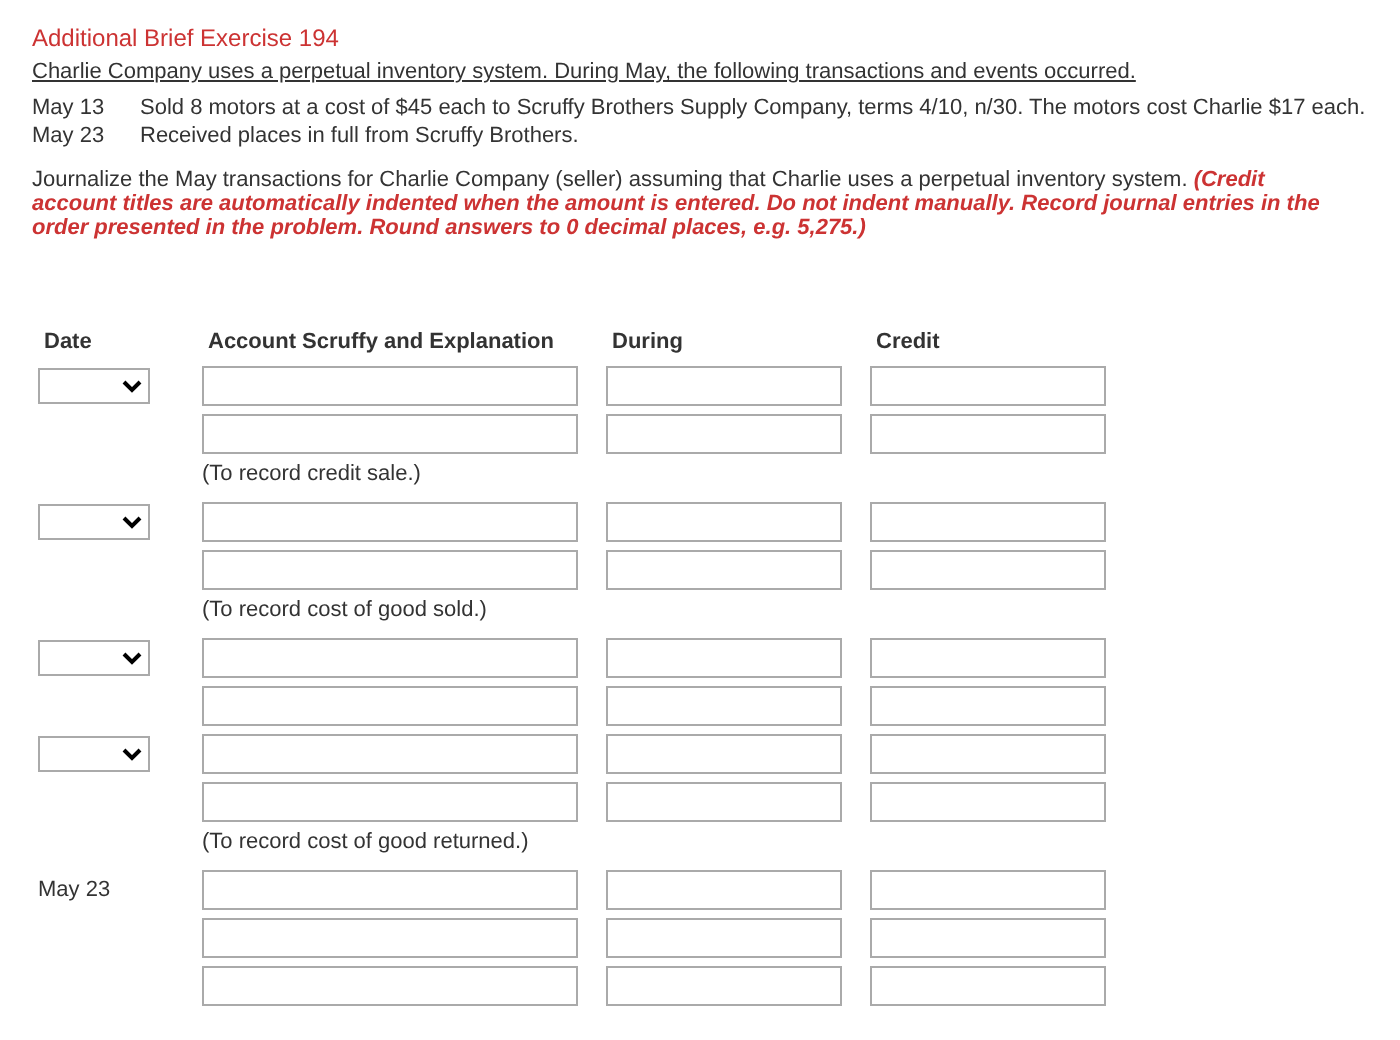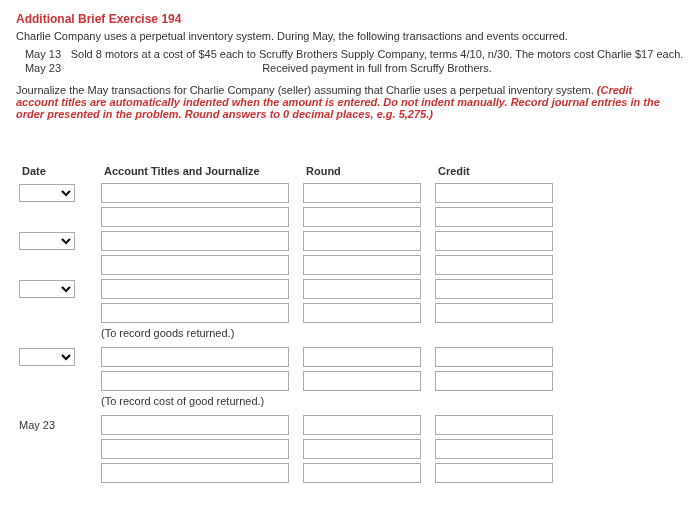--- a/index.html
+++ b/index.html
@@ -6,30 +6,30 @@
     font-family: Verdana, Arial, sans-serif;
     font-size: 11px;
     color: #333;
     margin: 0;
     padding: 12px 16px;
     width: 700px;
     box-sizing: border-box;
   }
   .title {
     color: #c33;
-    font-weight: bold;
+    font-weight: normal;
     font-size: 12px;
     margin-bottom: 4px;
   }
   .intro {
     margin-bottom: 6px;
+    text-decoration: underline;
   }
   .tx-list {
     margin: 4px 0 0 0;
-    text-align: center;
   }
   .tx-row {
     display: flex;
     margin: 2px 0;
   }
   .tx-date {
     width: 54px;
     flex-shrink: 0;
   }
   .tx-desc {
@@ -97,82 +97,88 @@
 <div class="title">Additional Brief Exercise 194</div>
 <div class="intro">Charlie Company uses a perpetual inventory system. During May, the following transactions and events occurred.</div>
 
 <div class="tx-list">
   <div class="tx-row">
     <div class="tx-date">May 13</div>
     <div class="tx-desc">Sold 8 motors at a cost of $45 each to Scruffy Brothers Supply Company, terms 4/10, n/30. The motors cost Charlie $17 each.</div>
   </div>
   <div class="tx-row">
     <div class="tx-date">May 23</div>
-    <div class="tx-desc">Received payment in full from Scruffy Brothers.</div>
+    <div class="tx-desc">Received places in full from Scruffy Brothers.</div>
   </div>
 </div>
 
 <div class="instr">
   <span>Journalize the May transactions for Charlie Company (seller) assuming that Charlie uses a perpetual inventory system. </span><span class="instr-red">(Credit account titles are automatically indented when the amount is entered. Do not indent manually. Record journal entries in the order presented in the problem. Round answers to 0 decimal places, e.g. 5,275.)</span>
 </div>
 
 <table class="journal">
   <thead>
     <tr>
       <th class="col-date">Date</th>
-      <th class="col-acct">Account Titles and Journalize</th>
-      <th class="col-debit">Round</th>
+      <th class="col-acct">Account Scruffy and Explanation</th>
+      <th class="col-debit">During</th>
       <th class="col-credit">Credit</th>
     </tr>
   </thead>
   <tbody>
 
     <tr>
       <td><select class="date-sel"><option></option></select></td>
       <td><input class="acct" style=""></td>
       <td><input class="amt" style=""></td>
       <td><input class="amt" style=""></td>
     </tr>
     <tr>
       <td></td>
       <td><input class="acct" style=""></td>
       <td><input class="amt" style=""></td>
       <td><input class="amt" style=""></td>
     </tr>
-
-    <tr>
-      <td><select class="date-sel"><option></option></select></td>
-      <td><input class="acct" style=""></td>
-      <td><input class="amt" style=""></td>
-      <td><input class="amt" style=""></td>
-    </tr>
-    <tr>
-      <td></td>
-      <td><input class="acct" style=""></td>
-      <td><input class="amt" style=""></td>
-      <td><input class="amt" style=""></td>
-    </tr>
-
-    <tr>
-      <td><select class="date-sel"><option></option></select></td>
-      <td><input class="acct" style=""></td>
-      <td><input class="amt" style=""></td>
-      <td><input class="amt" style=""></td>
-    </tr>
-    <tr>
-      <td></td>
-      <td><input class="acct" style=""></td>
-      <td><input class="amt" style=""></td>
-      <td><input class="amt" style=""></td>
-    </tr>
     <tr class="note-row">
       <td></td>
-      <td>(To record goods returned.)</td>
+      <td>(To record credit sale.)</td>
       <td></td>
         <td></td>
+    </tr>
+
+    <tr>
+      <td><select class="date-sel"><option></option></select></td>
+      <td><input class="acct" style=""></td>
+      <td><input class="amt" style=""></td>
+      <td><input class="amt" style=""></td>
+    </tr>
+    <tr>
+      <td></td>
+      <td><input class="acct" style=""></td>
+      <td><input class="amt" style=""></td>
+      <td><input class="amt" style=""></td>
+    </tr>
+    <tr class="note-row">
+      <td></td>
+      <td>(To record cost of good sold.)</td>
+      <td></td>
+        <td></td>
+    </tr>
+
+    <tr>
+      <td><select class="date-sel"><option></option></select></td>
+      <td><input class="acct" style=""></td>
+      <td><input class="amt" style=""></td>
+      <td><input class="amt" style=""></td>
+    </tr>
+    <tr>
+      <td></td>
+      <td><input class="acct" style=""></td>
+      <td><input class="amt" style=""></td>
+      <td><input class="amt" style=""></td>
     </tr>
 
     <tr>
       <td><select class="date-sel"><option></option></select></td>
       <td><input class="acct" style=""></td>
       <td><input class="amt" style=""></td>
       <td><input class="amt" style=""></td>
     </tr>
     <tr>
       <td></td>

